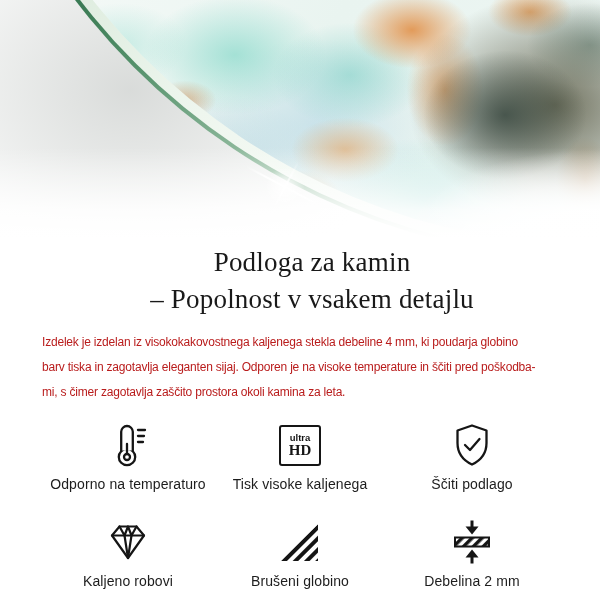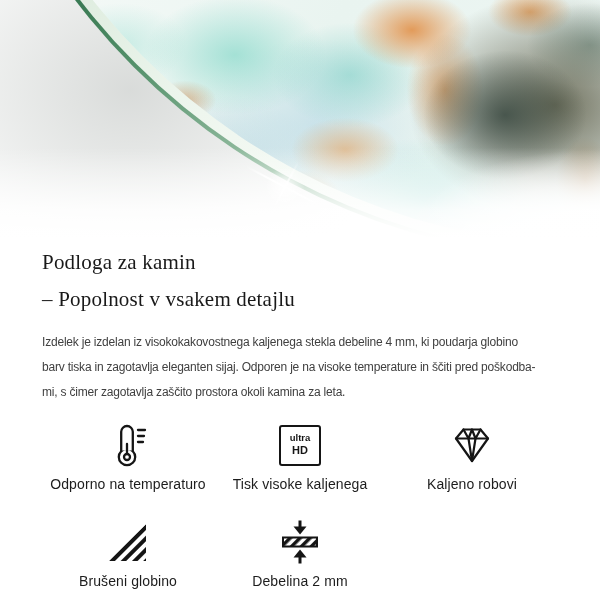--- a/index.html
+++ b/index.html
@@ -57,41 +57,41 @@
   .sparkle .ray-l{position:absolute;left:0;top:43px;width:88px;height:2px;
     background:linear-gradient(to right,transparent,rgba(255,255,255,0.9) 25%,#fff 50%,rgba(255,255,255,0.9) 75%,transparent);}
   .sparkle .ray-s{position:absolute;left:43px;top:16px;width:2px;height:56px;
     background:linear-gradient(to bottom,transparent,#fff 50%,transparent);}
   .sparkle .glow{position:absolute;left:24px;top:24px;width:40px;height:40px;border-radius:50%;
     background:radial-gradient(circle,rgba(255,255,255,1) 0%,rgba(255,255,255,0.5) 35%,rgba(255,255,255,0) 70%);}
   
   .content{padding:0 18px 0 42px;}
   h1{
     font-family:"Liberation Serif", serif;font-weight:400;
-    font-size:21px;line-height:37px;color:#191919;
-    margin:6px 0 12px 0;white-space:pre-line;letter-spacing:0.2px;
+    font-size:27px;line-height:37px;color:#191919;
+    margin:6px 0 12px 0;white-space:pre-line;letter-spacing:0.2px;text-align:center;
   }
   p.desc{
-    margin:0;font-size:12px;line-height:25px;color:#404040;
+    margin:0;font-size:12px;line-height:25px;color:#b91c1c;
     letter-spacing:-0.2px;white-space:pre-line;
   }
   
   .grid{
     margin-top:16px;display:grid;grid-template-columns:repeat(3,1fr);
     row-gap:26px;text-align:center;padding-right:24px;
   }
   .cell{display:flex;flex-direction:column;align-items:center;}
   .iconbox{height:48px;display:flex;align-items:center;justify-content:center;margin-bottom:7px;}
   .label{font-size:14px;color:#1d1d1d;letter-spacing:0.1px;}
   .hd-badge{
     width:38px;height:37px;border:2.5px solid #151515;border-radius:3px;
     display:flex;flex-direction:column;align-items:center;justify-content:center;color:#151515;
   }
   .hd-badge .t1{font-size:9.5px;font-weight:700;line-height:10px;}
-  .hd-badge .t2{font-size:11px;font-weight:800;line-height:15px;}
+  .hd-badge .t2{font-size:15px;font-weight:800;line-height:15px;font-family:Liberation Serif, serif;}
 </style>
 </head>
 <body>
 
 <div class="hero">
   <div class="wall-shade"></div>
   <div class="glass-layer glass-rim"></div>
   <div class="glass-layer glass-bevel"></div>
   <div class="glass-layer glass-marble"></div>
   <div class="white-fade"></div>
@@ -131,20 +131,31 @@
     <div class="cell">
       <div class="iconbox">
         <div class="hd-badge">
           <span class="t1">ultra</span>
           <span class="t2">HD</span>
         </div>
       </div>
       <div class="label">Tisk visoke kaljenega</div>
     </div>
 
+    <div class="cell">
+      <div class="iconbox">
+        <svg width="44" height="46" viewBox="0 0 44 46">
+          <g stroke="#151515" stroke-width="2.3" fill="none" stroke-linecap="round" stroke-linejoin="round">
+            <path d="M22,3.5 L36.5,8.5 V21 C36.5,31.5 30.5,38.5 22,42.5 C13.5,38.5 7.5,31.5 7.5,21 V8.5 Z"></path>
+            <path d="M15,23 L20,28 L29.5,17"></path>
+          </g>
+        </svg>
+      </div>
+      <div class="label">Ščiti podlago</div>
+    </div>
 
     <div class="cell">
       <div class="iconbox">
         <svg width="46" height="40" viewBox="0 0 46 40">
           <g stroke="#151515" stroke-width="2.2" fill="none" stroke-linecap="round" stroke-linejoin="round">
             <path d="M7,13.5 L14.5,4.5 H31.5 L39,13.5 L23,36 Z"></path>
             <path d="M7,13.5 H39"></path>
             <path d="M14.5,4.5 L19.5,13.5 L23,4.5 L26.5,13.5 L31.5,4.5"></path>
             <path d="M19.5,13.5 L23,36 L26.5,13.5"></path>
           </g>

